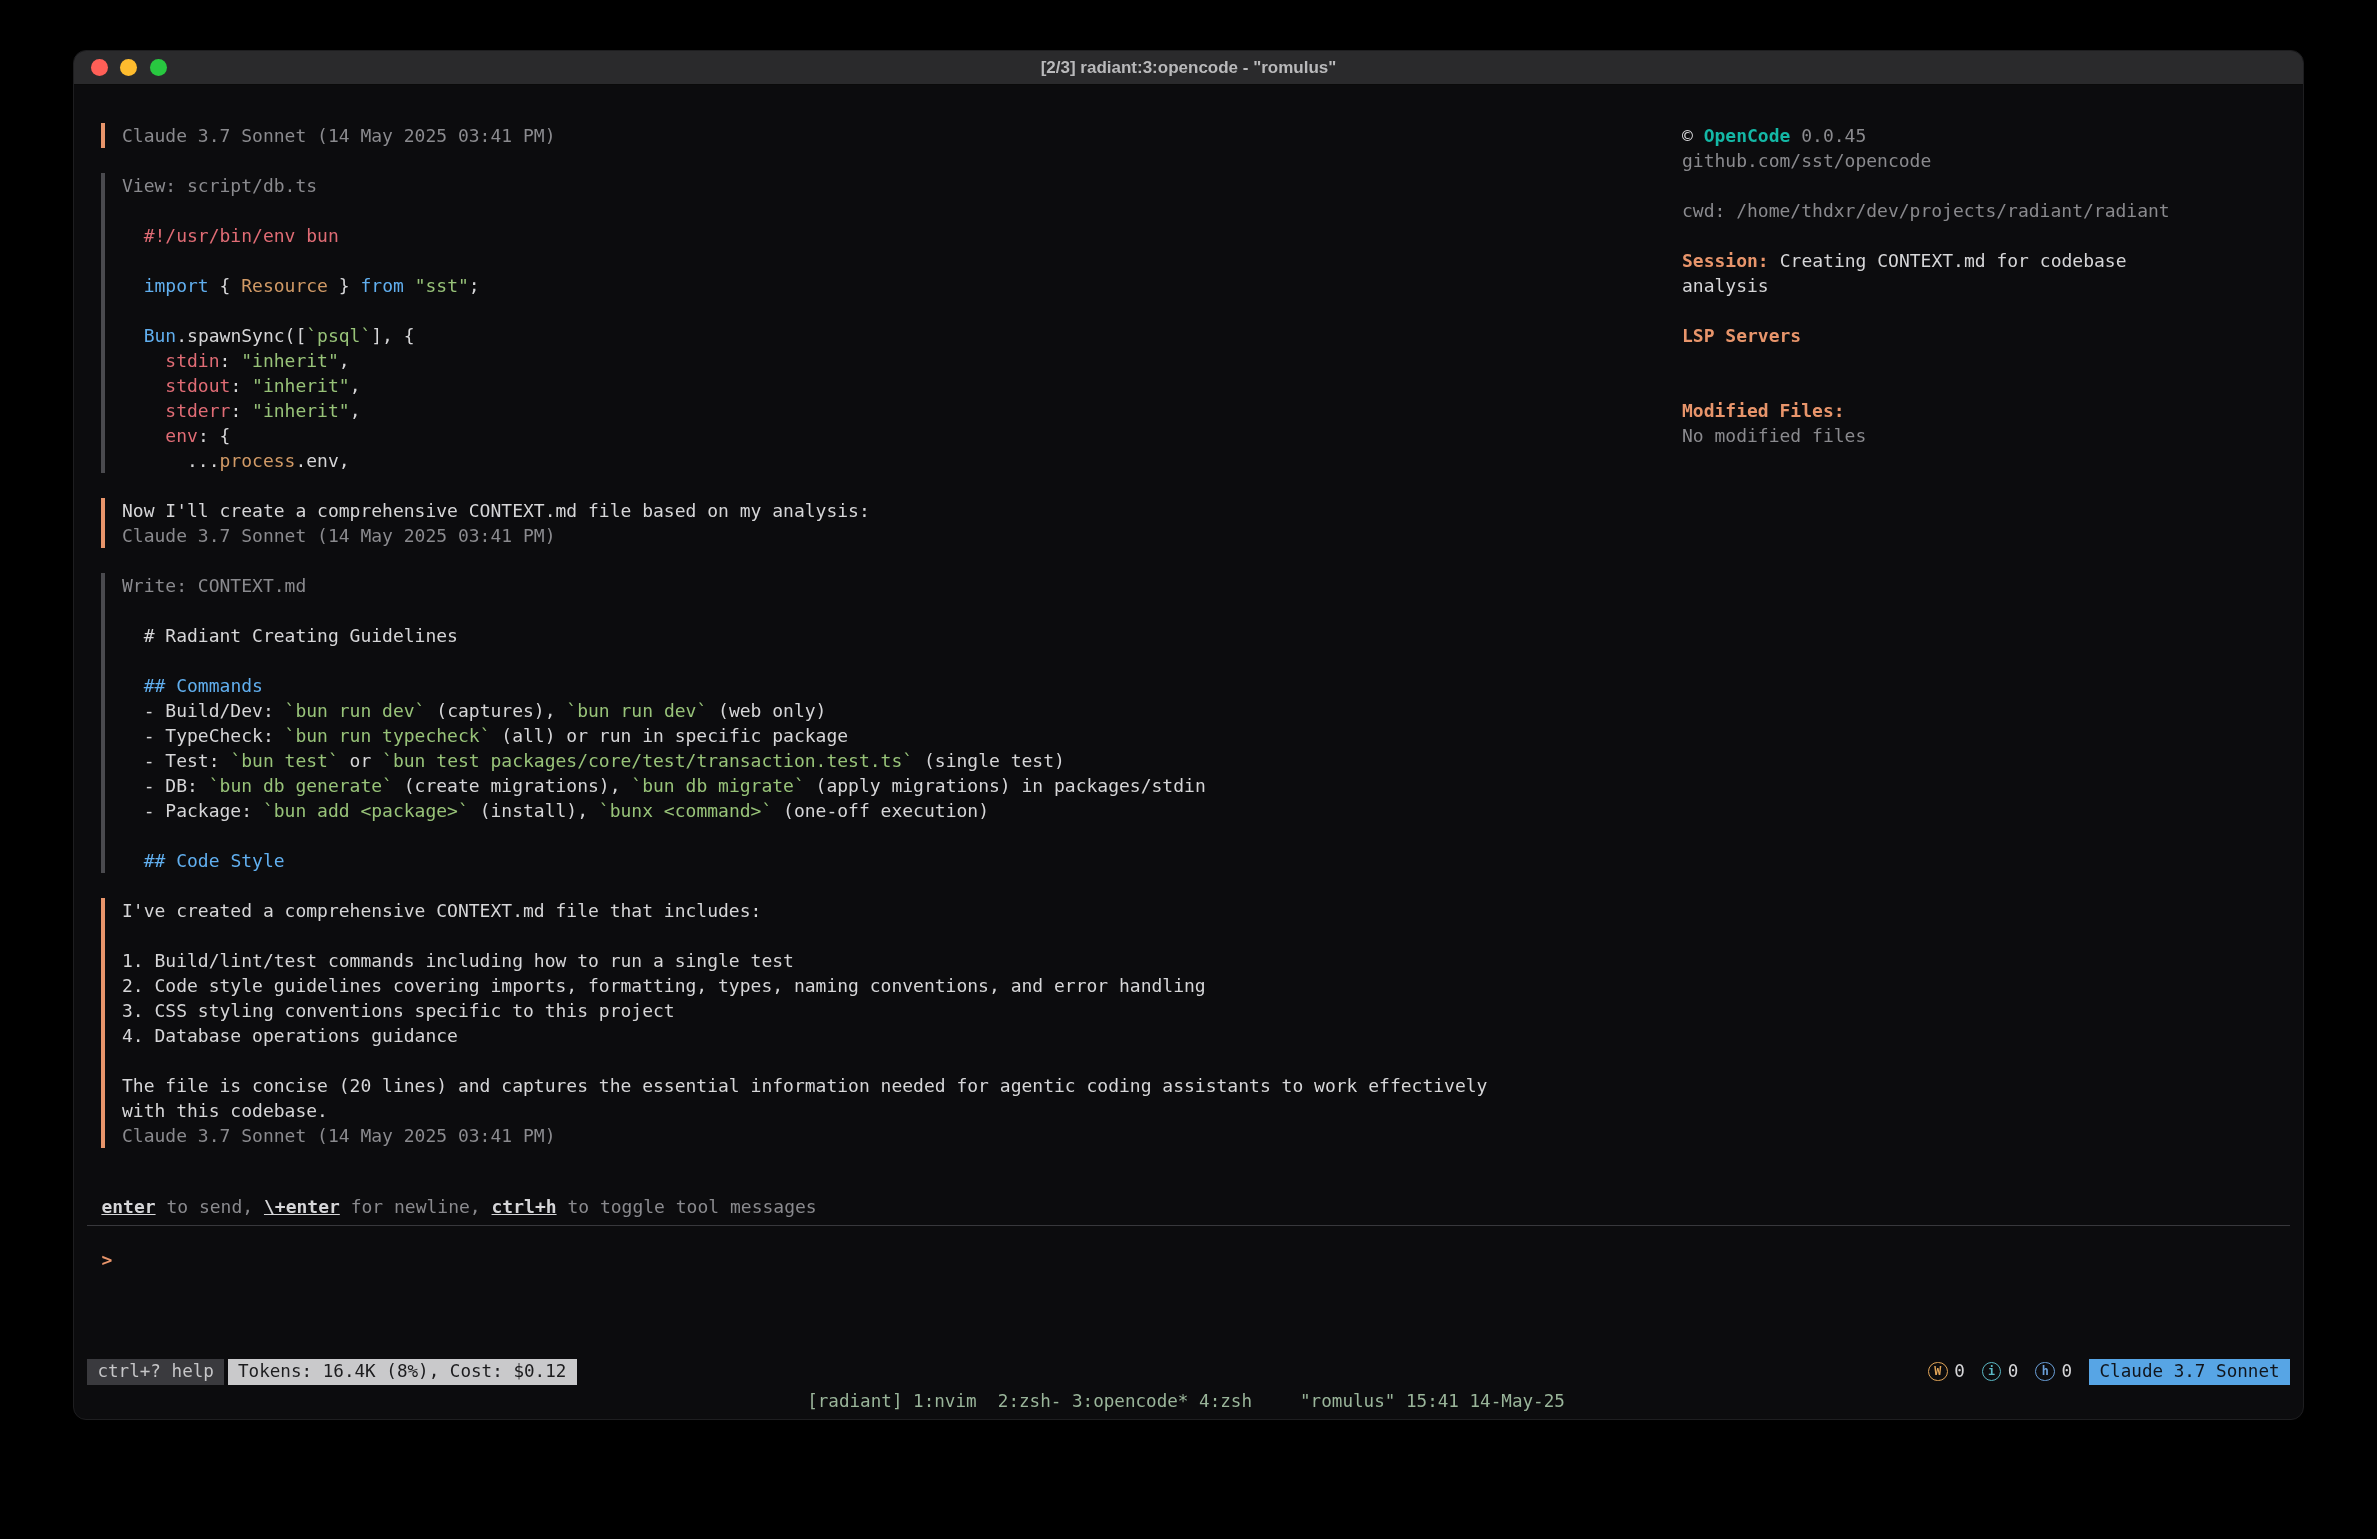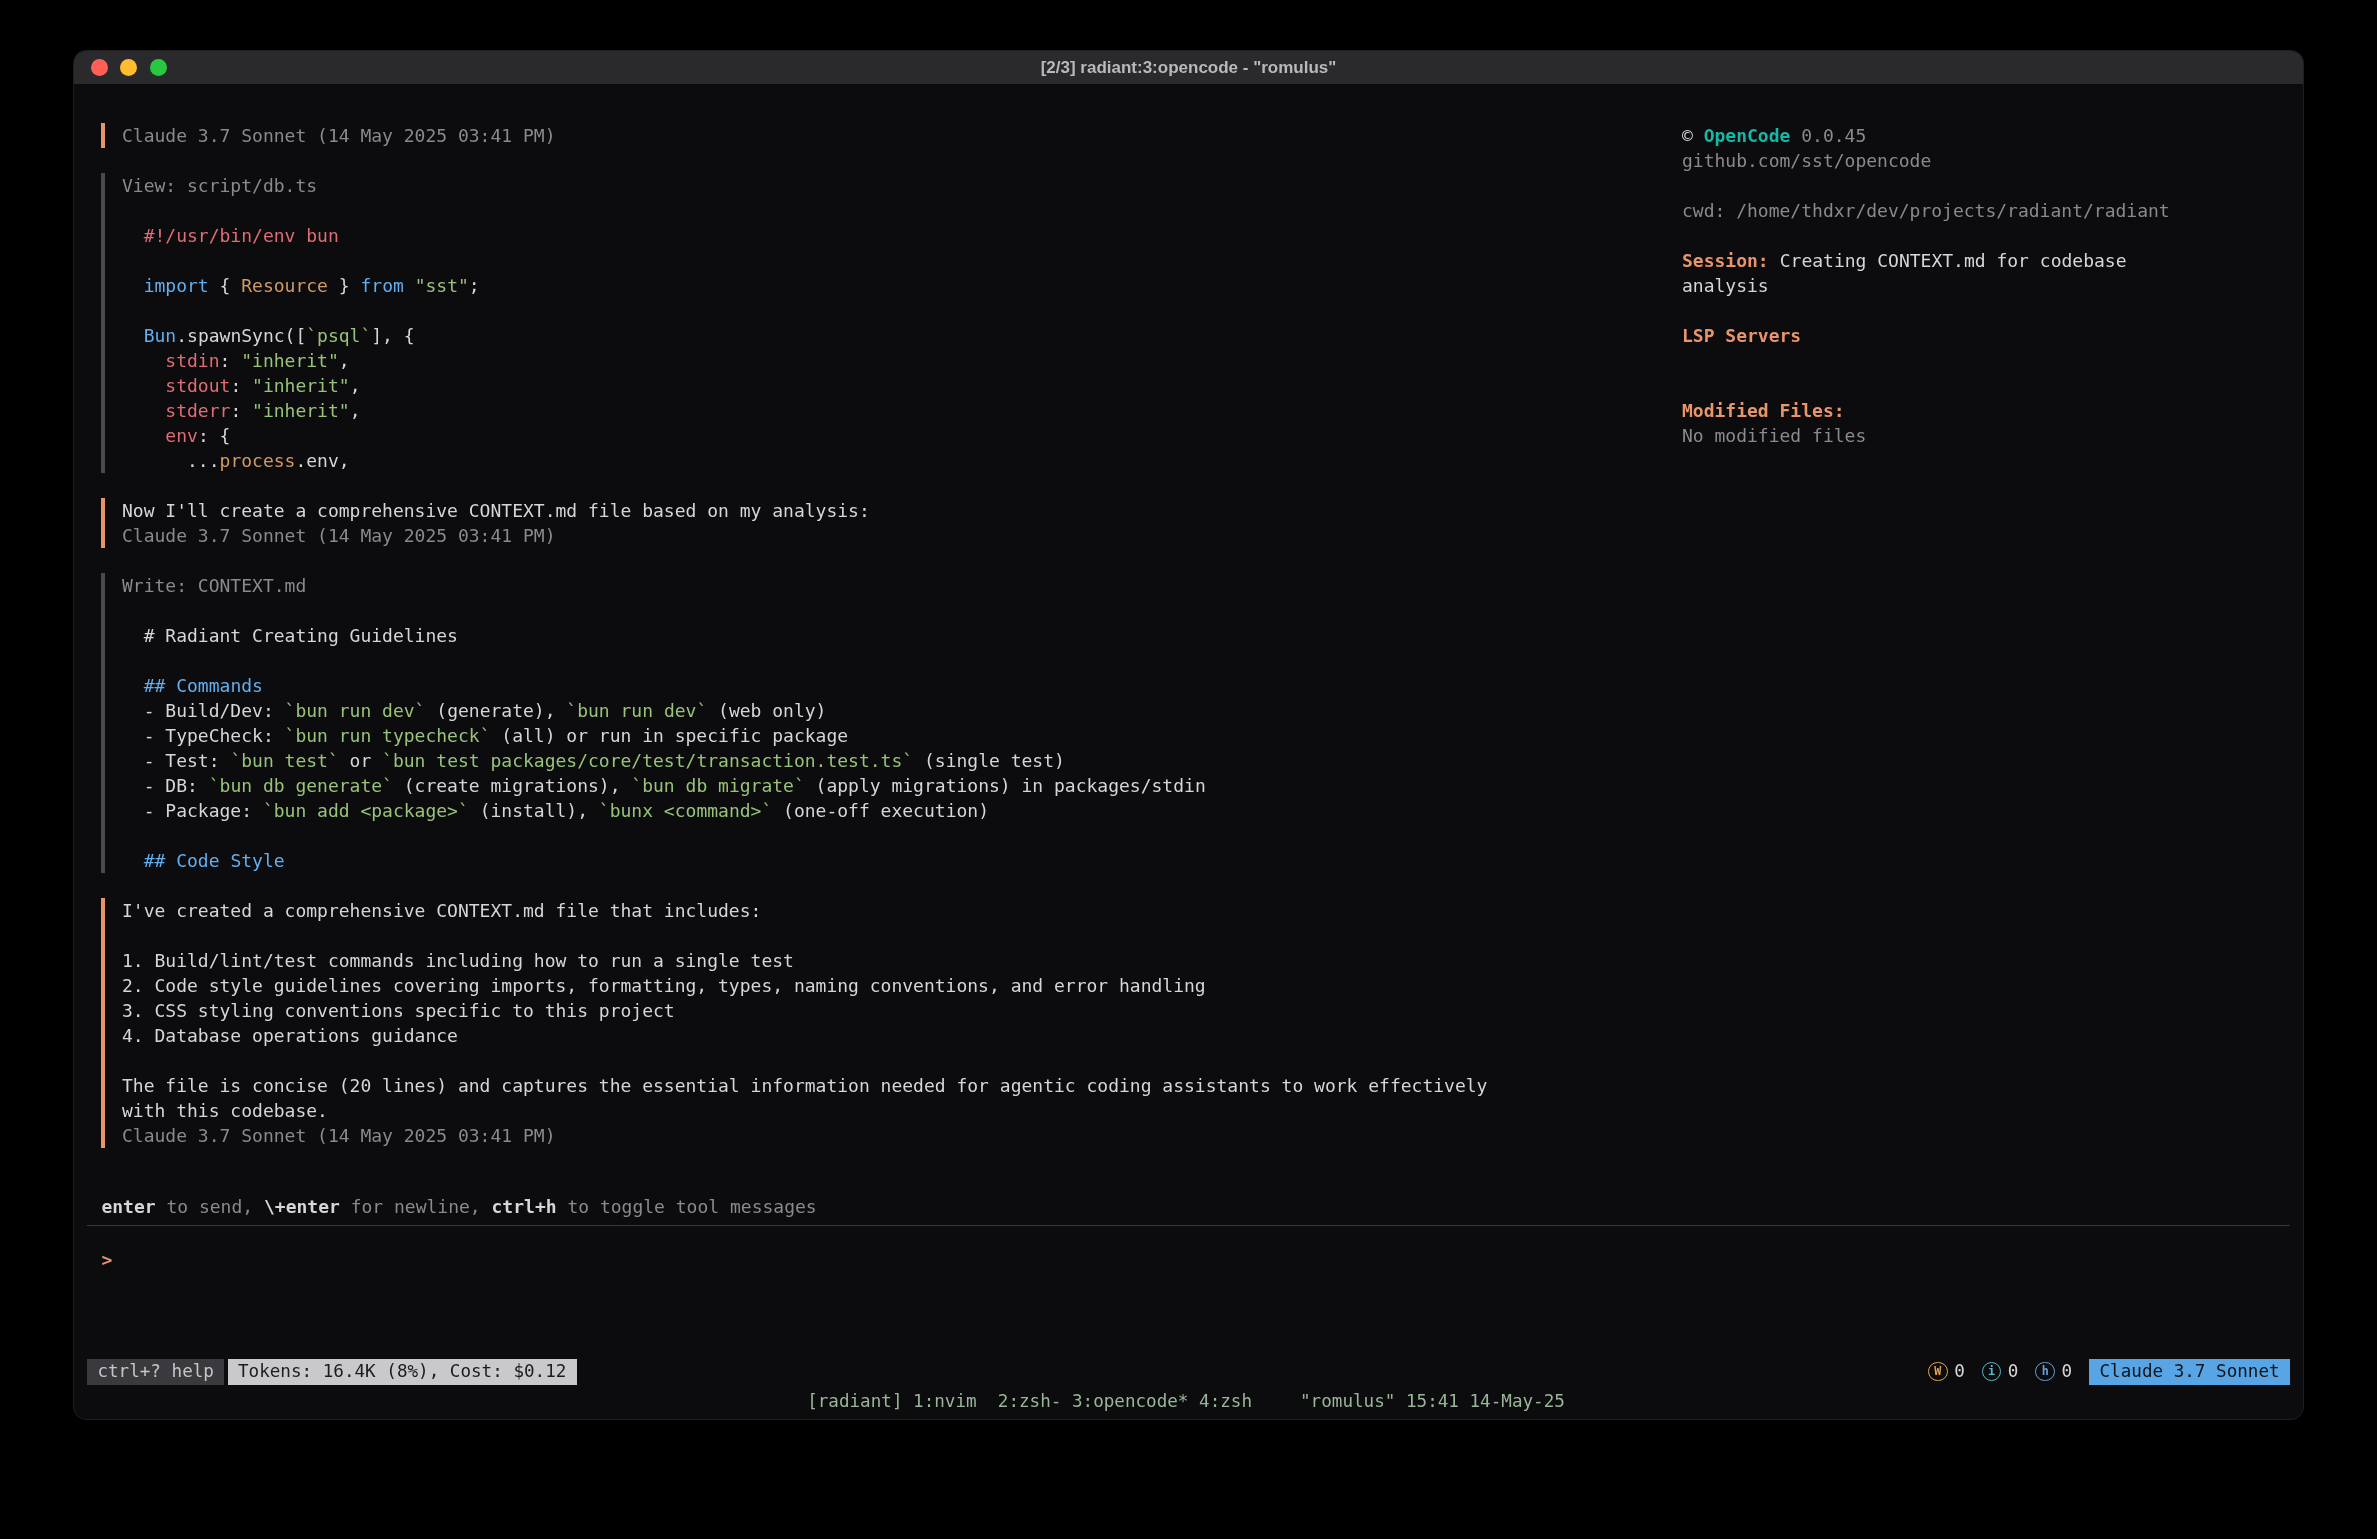--- a/index.html
+++ b/index.html
@@ -28,21 +28,21 @@
   .block{border-left:4.6px solid transparent;padding-left:17px;margin-bottom:25px;}
   .block.accent{border-left-color:var(--accent);}
   .block.tool{border-left-color:var(--tool-border);}
   .tline{min-height:25px;white-space:pre;}
   .tk-text{color:var(--text);}
   .tk-muted{color:var(--muted);}
   .tk-red{color:var(--code-red);}
   .tk-blue{color:var(--code-blue);}
   .tk-green{color:var(--code-green);}
   .tk-orange{color:var(--code-orange);}
-  .tk-bold{color:var(--text);font-weight:bold;}
+  .tk-bold{color:var(--text);font-weight:bold;text-decoration:underline;}
   .sidebar{position:absolute;left:1608px;top:37px;width:535px;}
   .sb-line{min-height:25px;}
   .sb-gap{height:25px;}
   .sb-muted{color:var(--muted);}
   .sb-label{color:var(--accent);font-weight:bold;}
   .sb-bold{font-weight:bold;color:#14b8a6;}
   .session-line{white-space:normal;}
   .session-line .sb-label{margin-right:11px;}
   .input-area{position:absolute;left:13px;right:13px;bottom:147px;}
   .help-line{padding-left:14.4px;}
@@ -111,21 +111,21 @@
           </div>
       </div>
 
       <div class="block tool">
         <div class="tline tk-muted">Write: CONTEXT.md</div>
         <div>
             <div class="tline"><span class="tk-text">&nbsp;</span></div>
             <div class="tline"><span class="tk-text">  # Radiant Creating Guidelines</span></div>
             <div class="tline"><span class="tk-text">&nbsp;</span></div>
             <div class="tline"><span class="tk-text">  </span><span class="tk-blue">## Commands</span></div>
-            <div class="tline"><span class="tk-text">  - Build/Dev: </span><span class="tk-green">`bun run dev`</span><span class="tk-text"> (generate), </span><span class="tk-green">`bun run dev`</span><span class="tk-text"> (web only)</span></div>
+            <div class="tline"><span class="tk-text">  - Build/Dev: </span><span class="tk-green">`bun run dev`</span><span class="tk-text"> (captures), </span><span class="tk-green">`bun run dev`</span><span class="tk-text"> (web only)</span></div>
             <div class="tline"><span class="tk-text">  - TypeCheck: </span><span class="tk-green">`bun run typecheck`</span><span class="tk-text"> (all) or run in specific package</span></div>
             <div class="tline"><span class="tk-text">  - Test: </span><span class="tk-green">`bun test`</span><span class="tk-text"> or </span><span class="tk-green">`bun test packages/core/test/transaction.test.ts`</span><span class="tk-text"> (single test)</span></div>
             <div class="tline"><span class="tk-text">  - DB: </span><span class="tk-green">`bun db generate`</span><span class="tk-text"> (create migrations), </span><span class="tk-green">`bun db migrate`</span><span class="tk-text"> (apply migrations) in packages/stdin</span></div>
             <div class="tline"><span class="tk-text">  - Package: </span><span class="tk-green">`bun add &lt;package&gt;`</span><span class="tk-text"> (install), </span><span class="tk-green">`bunx &lt;command&gt;`</span><span class="tk-text"> (one-off execution)</span></div>
             <div class="tline"><span class="tk-text">&nbsp;</span></div>
             <div class="tline"><span class="tk-text">  </span><span class="tk-blue">## Code Style</span></div>
           </div>
       </div>
 
       <div class="block accent">

